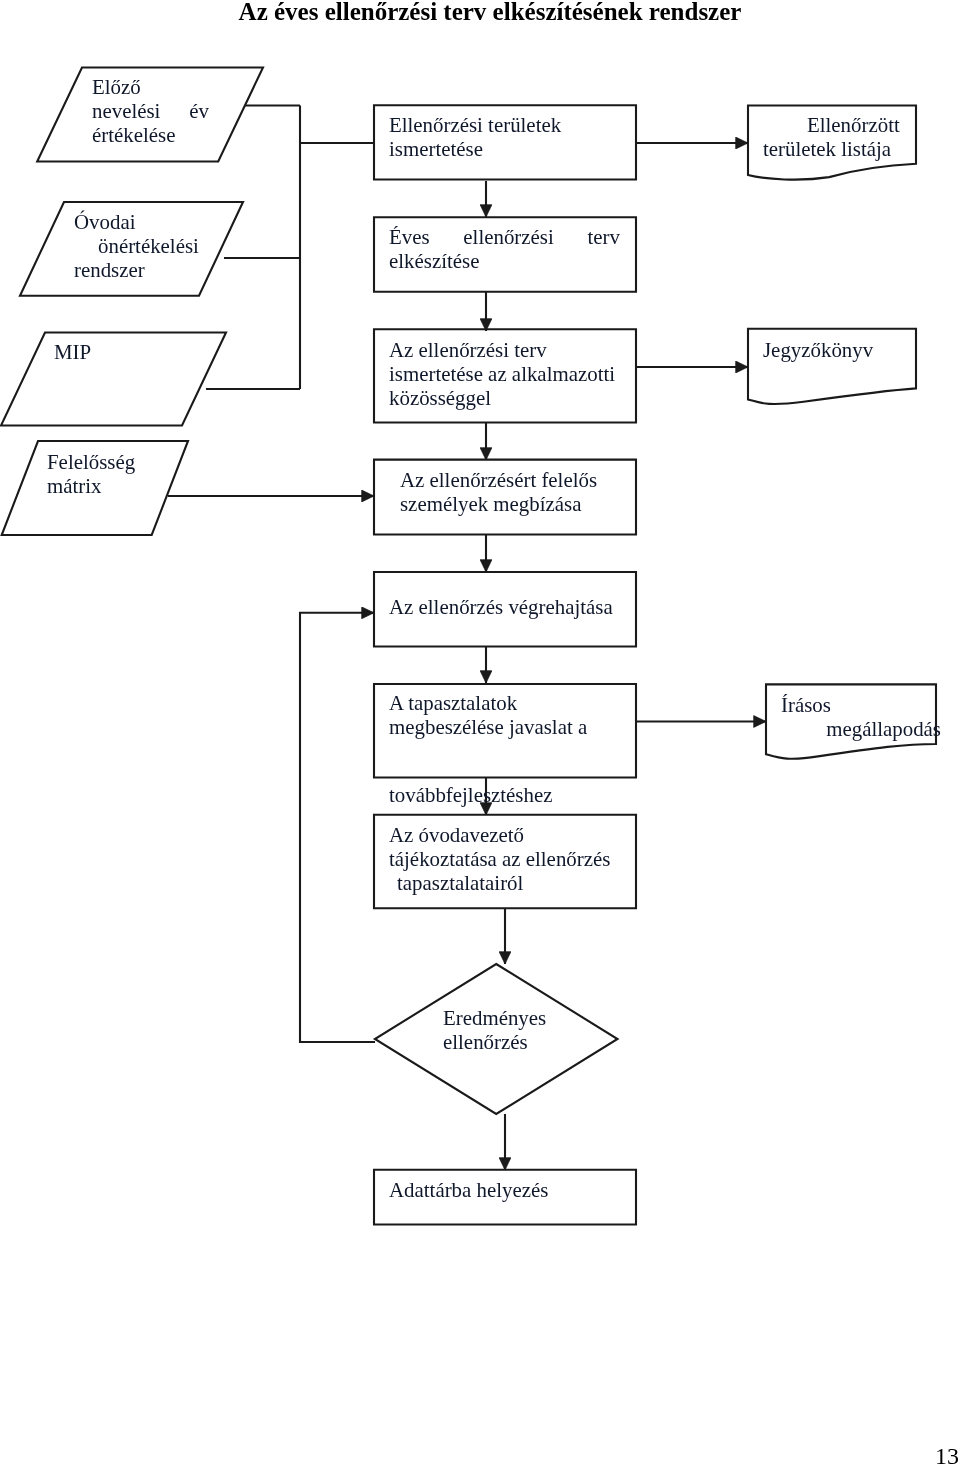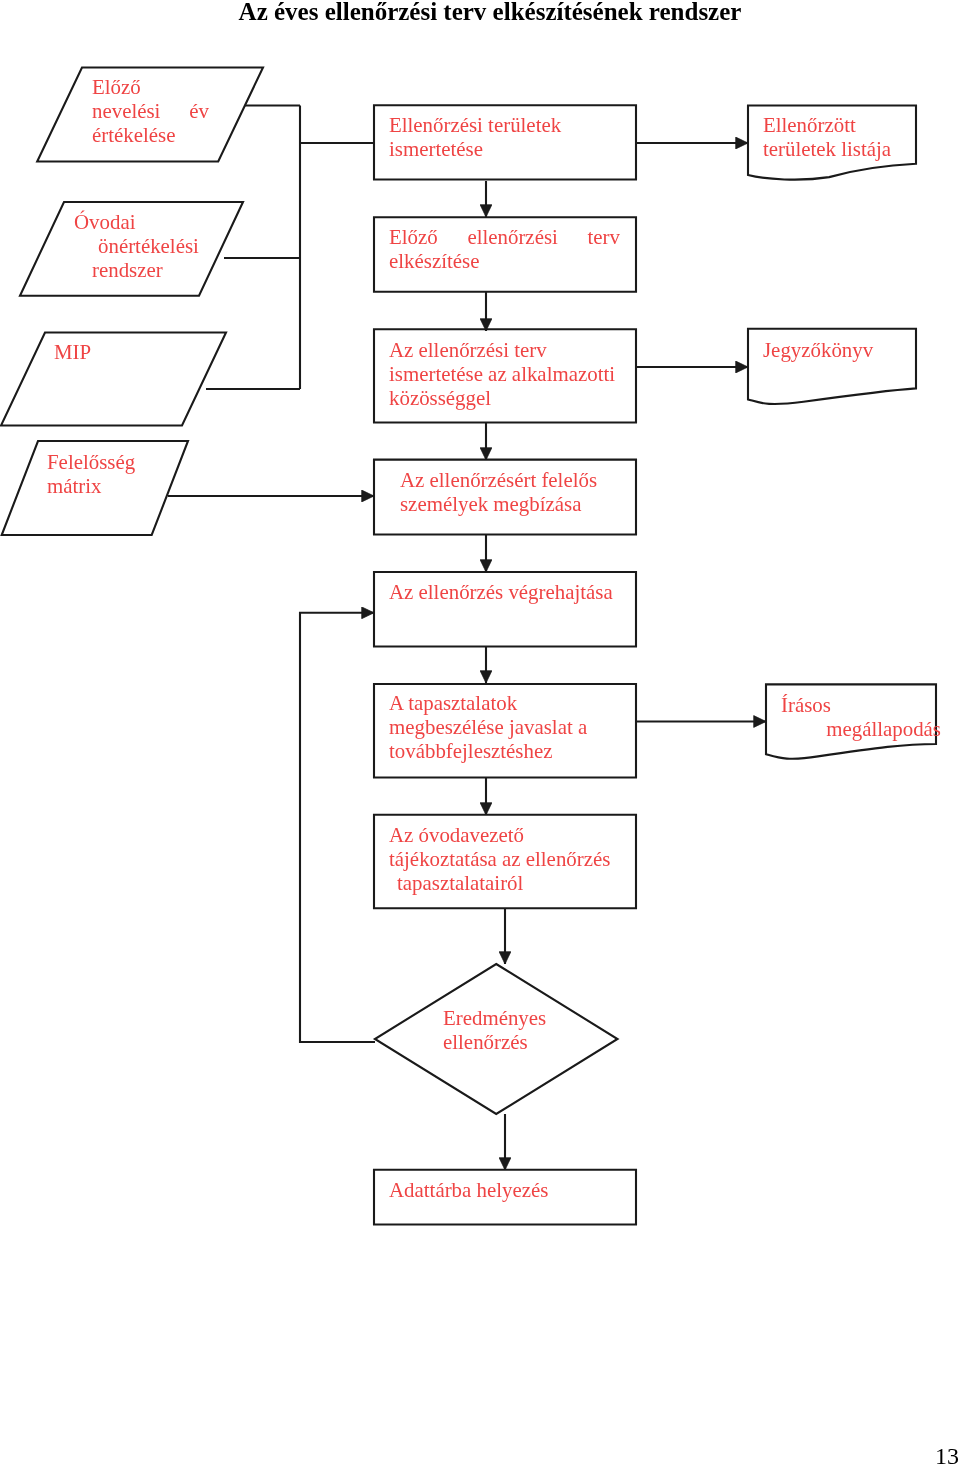--- a/index.html
+++ b/index.html
@@ -8,21 +8,21 @@
        font-family:"Liberation Serif",serif;color:#000;
        -webkit-font-smoothing:antialiased;
        backface-visibility:hidden;}
   #page{position:absolute;left:0;top:0;width:960px;height:1466px;background:#fff;}
   #doc-title{position:absolute;left:21px;top:-0.7px;width:938px;text-align:center;
              font-weight:bold;font-size:25px;line-height:25px;white-space:nowrap;
              will-change:opacity;}
   #flow-svg{position:absolute;left:0;top:0;}
   #labels{position:absolute;left:0;top:0;width:960px;height:1466px;}
   .nlabel{position:absolute;font-family:"Liberation Serif",serif;
-          font-size:20.88px;line-height:24px;color:#ef4444;
+          font-size:20.88px;line-height:24px;color:#0f172a;
           white-space:pre-wrap;will-change:opacity;}
   .nlabel > .jline{display:block;text-align:justify;text-align-last:justify;}
   #page-number{position:absolute;left:935px;top:1444px;font-size:24px;
                line-height:24px;will-change:opacity;}
 </style>
 </head>
 <body>
 
 <div id="page">
 
@@ -69,31 +69,31 @@
         <path d="M505 1114 L505 1170" marker-end="url(#arrow)"></path>
         <path d="M636 143 L748 143" marker-end="url(#arrow)"></path>
         <path d="M636 367 L748 367" marker-end="url(#arrow)"></path>
         <path d="M636 721.5 L766 721.5" marker-end="url(#arrow)"></path>
         <path d="M375 1042 L300 1042 L300 612.8 L374 612.8" marker-end="url(#arrow)"></path>
       </g>
   </svg>
 
   <div id="labels">
       <div class="nlabel" style="left: 92px; top: 75px; width: 117px;"><span class="pline" style="display: block;">Előző</span><span class="jline" style="display: block;">nevelési év</span><span class="pline" style="display: block;">értékelése</span></div>
-      <div class="nlabel" style="left: 74px; top: 210px; width: 140px;"><span class="pline" style="display: block;">Óvodai</span><span class="pline" style="display: block; margin-left: 24px;">önértékelési</span><span class="pline" style="display: block; margin-left: 18px;">rendszer</span></div>
+      <div class="nlabel" style="left: 74px; top: 210px; width: 140px;"><span class="pline" style="display: block;">Óvodai</span><span class="pline" style="display: block; margin-left: 24px;">önértékelési</span><span class="pline" style="display: block;">rendszer</span></div>
       <div class="nlabel" style="left: 54px; top: 340px; width: 140px;"><span class="pline" style="display: block;">MIP</span></div>
       <div class="nlabel" style="left: 47px; top: 450px; width: 140px;"><span class="pline" style="display: block;">Felelősség</span><span class="pline" style="display: block;">mátrix</span></div>
       <div class="nlabel" style="left: 389px; top: 113px; width: 231px;"><span class="pline" style="display: block;">Ellenőrzési területek</span><span class="pline" style="display: block;">ismertetése</span></div>
-      <div class="nlabel" style="left: 389px; top: 225px; width: 231px;"><span class="jline" style="display: block;">Előző ellenőrzési terv</span><span class="pline" style="display: block;">elkészítése</span></div>
+      <div class="nlabel" style="left: 389px; top: 225px; width: 231px;"><span class="jline" style="display: block;">Éves ellenőrzési terv</span><span class="pline" style="display: block;">elkészítése</span></div>
       <div class="nlabel" style="left: 389px; top: 338px; width: 231px;"><span class="pline" style="display: block;">Az ellenőrzési terv</span><span class="pline" style="display: block;">ismertetése az alkalmazotti</span><span class="pline" style="display: block;">közösséggel</span></div>
       <div class="nlabel" style="left: 400px; top: 468px; width: 231px;"><span class="pline" style="display: block;">Az ellenőrzésért felelős</span><span class="pline" style="display: block;">személyek megbízása</span></div>
-      <div class="nlabel" style="left: 389px; top: 580px; width: 231px;"><span class="pline" style="display: block;">Az ellenőrzés végrehajtása</span></div>
-      <div class="nlabel" style="left: 389px; top: 691px; width: 231px;"><span class="pline" style="display: block;">A tapasztalatok</span><span class="pline" style="display: block;">megbeszélése javaslat a</span><span class="pline" style="display: block;">továbbfejlesztéshez</span></div>
+      <div class="nlabel" style="left: 389px; top: 595px; width: 231px;"><span class="pline" style="display: block;">Az ellenőrzés végrehajtása</span></div>
+      <div class="nlabel" style="left: 389px; top: 691px; width: 231px;"><span class="pline" style="display: block;">A tapasztalatok</span><span class="pline" style="display: block;">megbeszélése javaslat a</span><span class="pline" style="display: block; margin-top: 44px;">továbbfejlesztéshez</span></div>
       <div class="nlabel" style="left: 389px; top: 823px; width: 231px;"><span class="pline" style="display: block;">Az óvodavezető</span><span class="pline" style="display: block;">tájékoztatása az ellenőrzés</span><span class="pline" style="display: block; margin-left: 8px;">tapasztalatairól</span></div>
       <div class="nlabel" style="left: 443px; top: 1006px; width: 190px;"><span class="pline" style="display: block;">Eredményes</span><span class="pline" style="display: block;">ellenőrzés</span></div>
       <div class="nlabel" style="left: 389px; top: 1178px; width: 231px;"><span class="pline" style="display: block;">Adattárba helyezés</span></div>
-      <div class="nlabel" style="left: 763px; top: 113px; width: 160px;"><span class="pline" style="display: block;">Ellenőrzött</span><span class="pline" style="display: block;">területek listája</span></div>
+      <div class="nlabel" style="left: 763px; top: 113px; width: 160px;"><span class="pline" style="display: block; margin-left: 44px;">Ellenőrzött</span><span class="pline" style="display: block;">területek listája</span></div>
       <div class="nlabel" style="left: 763px; top: 338px; width: 160px;"><span class="pline" style="display: block;">Jegyzőkönyv</span></div>
       <div class="nlabel" style="left: 781px; top: 693px; width: 160px;"><span class="pline" style="display: block;">Írásos</span><span class="pline" style="display: block; text-align: right;">megállapodás</span></div>
     </div>
 
   <div id="page-number">13</div>
 </div>
 
 </body></html>

